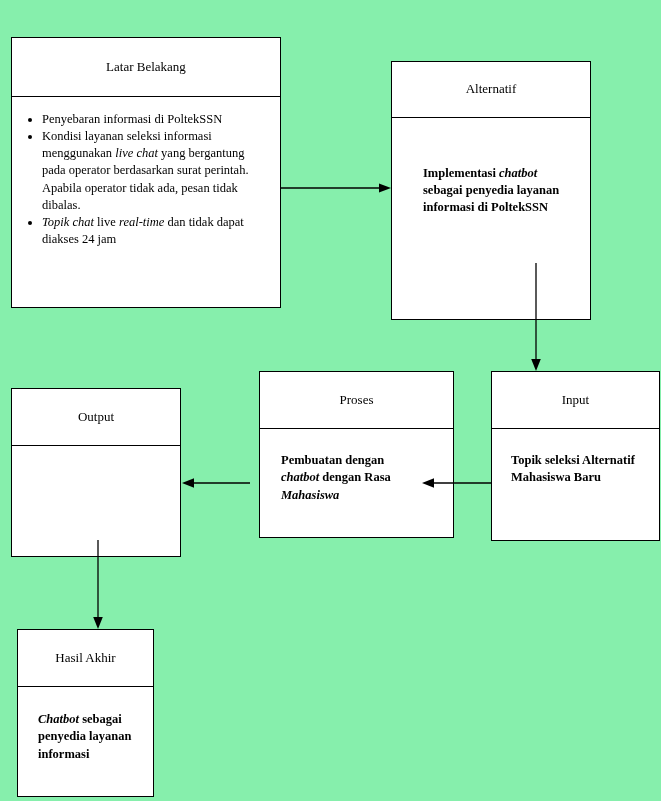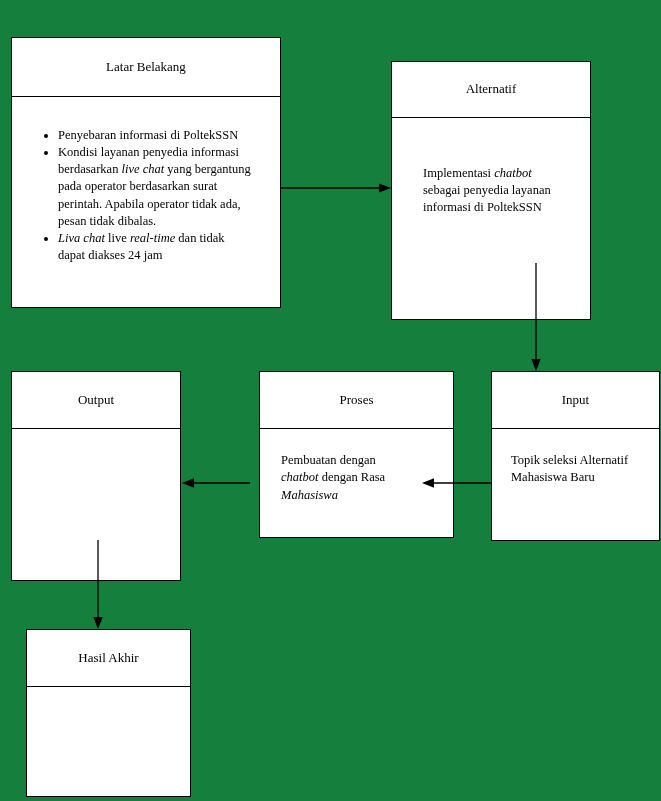--- a/index.html
+++ b/index.html
@@ -9,21 +9,21 @@
     background: #ffffff;
   }
   body {
     font-family: "Liberation Serif", "DejaVu Serif", serif;
     color: #000000;
   }
   #canvas {
     position: relative;
     width: 661px;
     height: 801px;
-    background: #15803d;
+    background: #86efac;
     overflow: hidden;
   }
   .node {
     position: absolute;
     border: 1px solid #000000;
     box-sizing: border-box;
     background: #ffffff;
   }
   .node-header {
     box-sizing: border-box;
@@ -41,23 +41,24 @@
     font-size: 12.5px;
     line-height: 1.38;
     padding: 14px 10px 6px 12px;
   }
   .body-center {
     display: flex;
     align-items: center;
   }
   .node-body p {
     margin: 0;
+    font-weight: bold;
   }
   ul.bullets {
-    margin: 16px;
+    margin: 0;
     padding: 0 0 0 18px;
     list-style-type: disc;
     font-family: Liberation Serif, serif;
   }
   ul.bullets li {
     margin: 0 0 0 0;
     padding: 0;
     font-size: 12.5px;
     line-height: 1.37;
   }
@@ -77,36 +78,36 @@
 
 <div id="canvas">
 
   <div class="node" style="left:11px; top:37px; width:270px; height:271px;">
     <div class="node-header" style="height:59px;">
       <span>Latar Belakang</span>
     </div>
     <div class="node-body" style="height:210px;">
       <ul class="bullets">
         <li><span>Penyebaran informasi di PoltekSSN</span></li>
-        <li><span>Kondisi layanan penyedia informasi berdasarkan </span><i> live chat</i><span> yang bergantung pada operator berdasarkan surat perintah. Apabila operator tidak ada, pesan tidak dibalas.</span></li>
-        <li><i>Liva chat</i><span>  live </span><i>real-time</i><span> dan tidak dapat diakses 24 jam</span></li>
+        <li><span>Kondisi layanan seleksi informasi menggunakan </span><i> live chat</i><span> yang bergantung pada operator berdasarkan surat perintah. Apabila operator tidak ada, pesan tidak dibalas.</span></li>
+        <li><i>Topik chat</i><span>  live </span><i>real-time</i><span> dan tidak dapat diakses 24 jam</span></li>
       </ul>
     </div>
   </div>
 
   <div class="node" style="left:391px; top:61px; width:200px; height:259px;">
     <div class="node-header" style="height:56px;">
       <span>Alternatif</span>
     </div>
     <div class="node-body body-center" style="height:145px; padding-top:0; padding-bottom:0; padding-left:31px;">
       <p style="width:145px;"><span>Implementasi </span><i>chatbot</i><span> sebagai penyedia layanan informasi di PoltekSSN</span></p>
     </div>
   </div>
 
-  <div class="node" style="left:11px; top:371px; width:170px; height:210px;">
+  <div class="node" style="left:11px; top:388px; width:170px; height:169px;">
     <div class="node-header" style="height:57px;">
       <span>Output</span>
     </div>
   </div>
 
   <div class="node" style="left:259px; top:371px; width:195px; height:167px;">
     <div class="node-header" style="height:57px;">
       <span>Proses</span>
     </div>
     <div class="node-body" style="height:109px; padding-top:23px; padding-left:21px;">
@@ -116,23 +117,26 @@
 
   <div class="node" style="left:491px; top:371px; width:169px; height:170px;">
     <div class="node-header" style="height:57px;">
       <span>Input</span>
     </div>
     <div class="node-body" style="height:112px; padding-top:23px; padding-left:19px;">
       <p style="width:136px;"><span>Topik seleksi Alternatif Mahasiswa Baru</span></p>
     </div>
   </div>
 
-  <div class="node" style="left:26px; top:629px; width:165px; height:168px;">
+  <div class="node" style="left:17px; top:629px; width:137px; height:168px;">
     <div class="node-header" style="height:57px;">
       <span>Hasil Akhir</span>
+    </div>
+    <div class="node-body" style="height:110px; padding-top:24px; padding-left:20px;">
+      <p style="width:125px;"><i>Chatbot</i><span> sebagai penyedia layanan informasi</span></p>
     </div>
   </div>
 
   <div class="arrow" style="left:281px; top:178px; width:112px; height:20px;">
     <svg width="112" height="20" viewBox="0 0 112 20">
       <line x1="0" y1="10" x2="102" y2="10" stroke="#000000" stroke-width="1.3"></line>
       <polygon points="110,10 98,5.4 98,14.6" fill="#000000"></polygon>
     </svg>
   </div>
 

